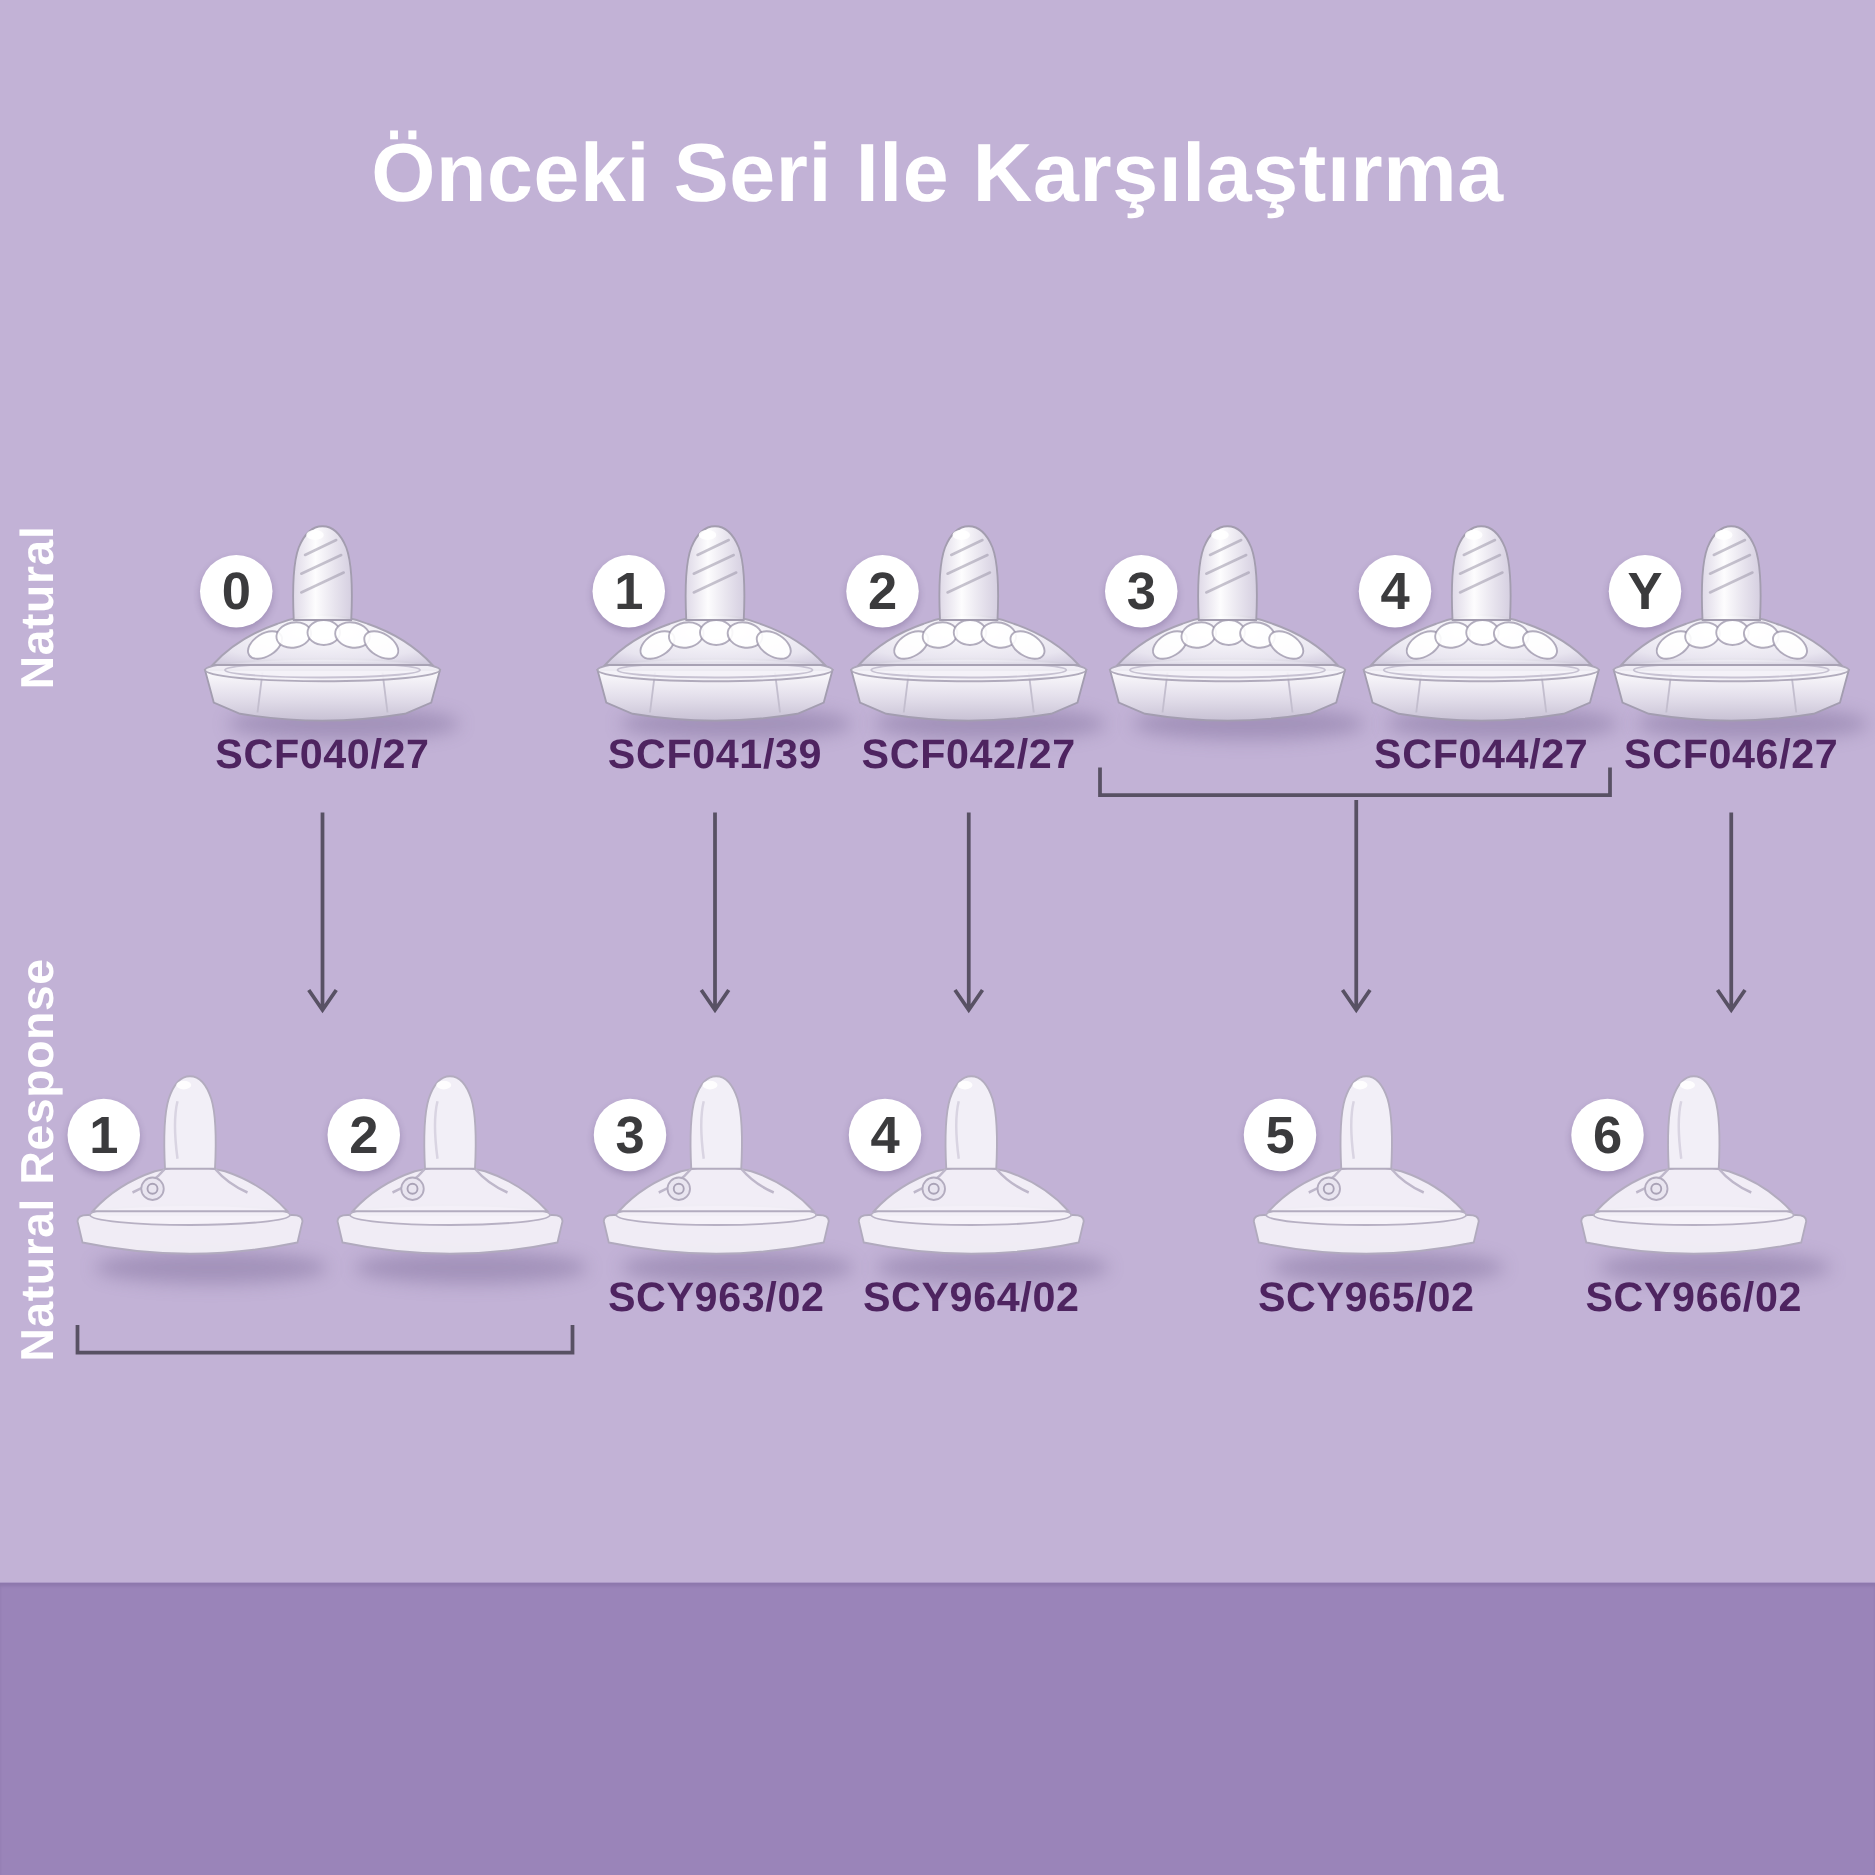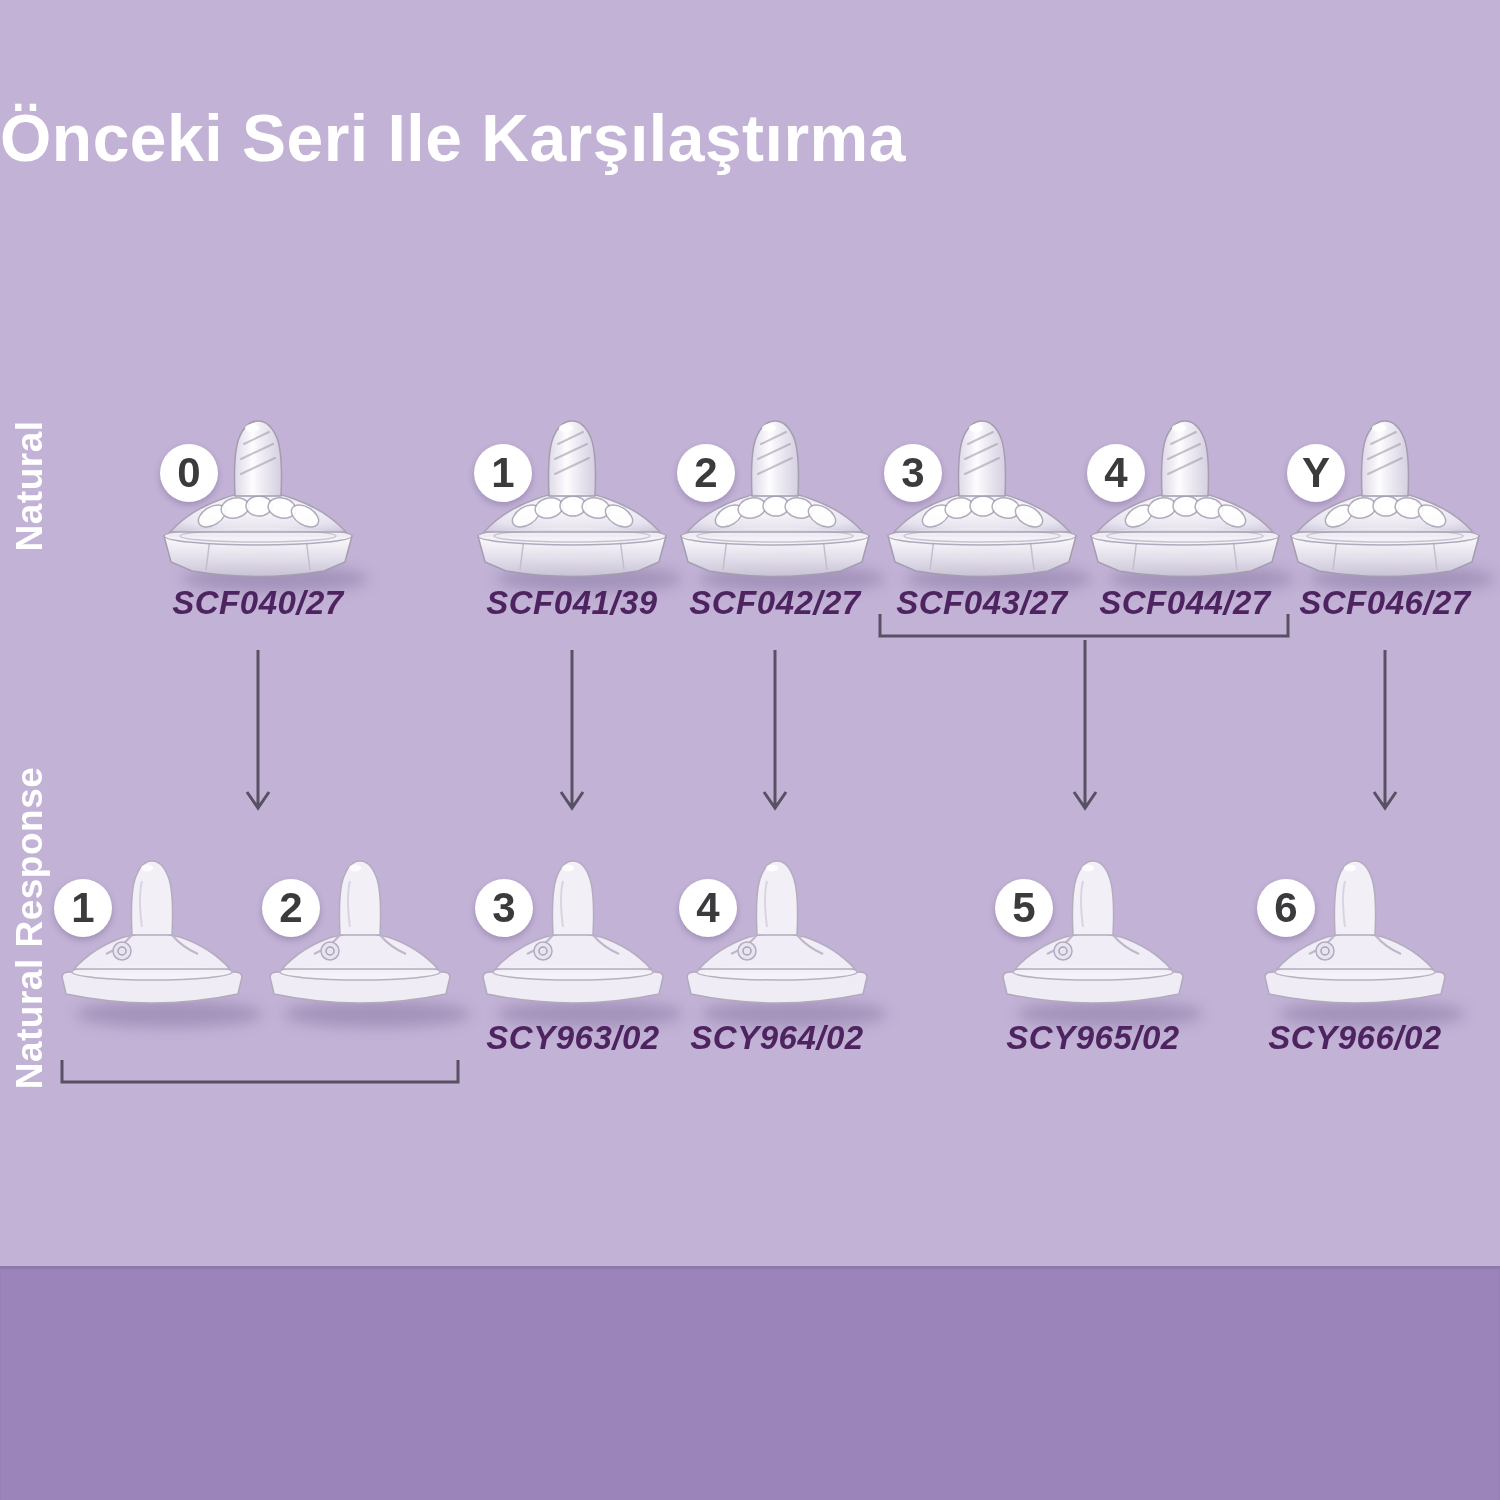--- a/index.html
+++ b/index.html
@@ -20,21 +20,21 @@
     left: 0; top: 1266px;
     width: 1500px; height: 234px;
     background: var(--footer-band, #9a84b9);
     box-shadow: inset 0 3px 2px rgba(60,40,90,0.12);
   }
   .title {
     position: absolute;
     left: 0; top: 100px;
     width: 1500px;
     margin: 0;
-    text-align: left;
+    text-align: center;
     font-size: 66px;
     font-weight: bold;
     letter-spacing: 0.5px;
     color: var(--title-text, #ffffff);
   }
   .row-label {
     position: absolute;
     transform: translate(-50%, -50%) rotate(-90deg);
     white-space: nowrap;
     font-size: 37px;
@@ -89,21 +89,20 @@
   }
   .code {
     position: absolute;
     left: -30px; top: 184px;
     width: 300px;
     text-align: center;
     font-size: 33px;
     font-weight: bold;
     letter-spacing: 0.5px;
     color: var(--code-text, #4e2460);
-    font-style: italic;
   }
 
   
   .t0 { left: 138px;  top: 400px; }
   .t1 { left: 452px;  top: 400px; }
   .t2 { left: 655px;  top: 400px; }
   .t3 { left: 862px;  top: 400px; }
   .t4 { left: 1065px; top: 400px; }
   .t5 { left: 1265px; top: 400px; }
 
@@ -218,21 +217,20 @@
     <div class="code">SCF042/27</div>
   </div>
   <div class="item t3">
     <div class="shadow"></div>
     <svg class="teat" viewBox="0 0 220 175">
         <use href="#teat-natural"></use>
       </svg>
     <div class="badge">
         <span class="badge-num">3</span>
       </div>
-    <div class="code">SCF043/27</div>
   </div>
   <div class="item t4">
     <div class="shadow"></div>
     <svg class="teat" viewBox="0 0 220 175">
         <use href="#teat-natural"></use>
       </svg>
     <div class="badge">
         <span class="badge-num">4</span>
       </div>
     <div class="code">SCF044/27</div>

